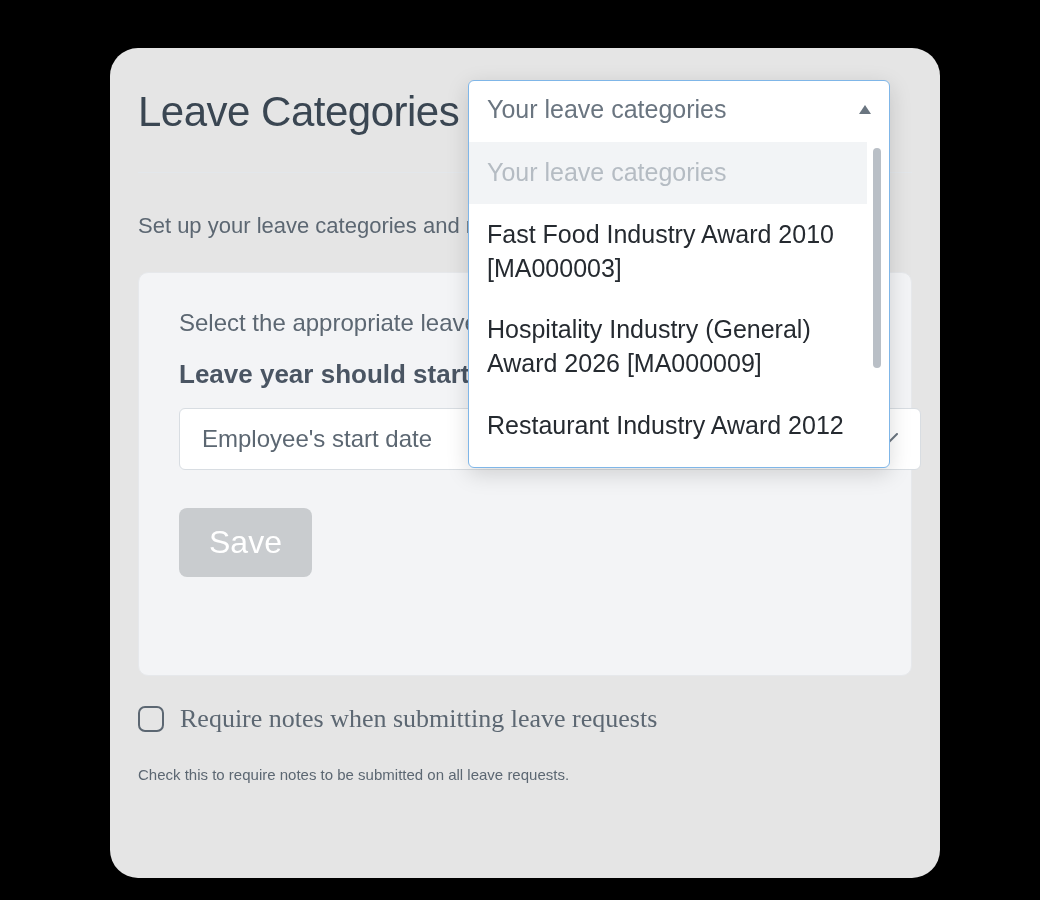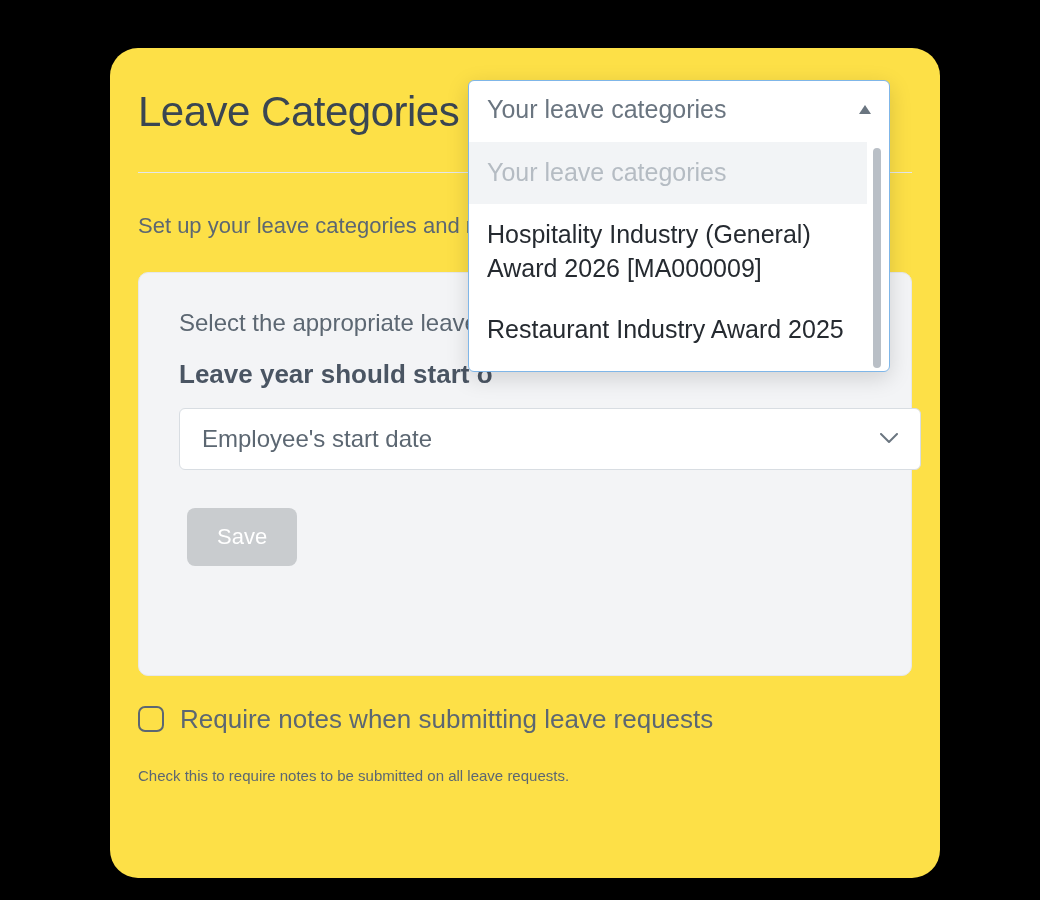--- a/index.html
+++ b/index.html
@@ -10,21 +10,21 @@
       font-family: -apple-system, BlinkMacSystemFont, "Segoe UI", Helvetica, Arial, sans-serif;
       overflow: hidden;
       position: relative;
     }
     .card {
       position: absolute;
       left: 110px;
       top: 48px;
       width: 830px;
       height: 830px;
-      background: #fde047;
+      background: #e5e5e5;
       border-radius: 28px;
       box-shadow: 0 8px 40px rgba(0,0,0,0.5);
       padding: 40px 28px 0 28px;
       overflow: hidden;
     }
     .page-title {
       font-size: 42px;
       font-weight: 400;
       color: #3a4652;
       letter-spacing: -0.5px;
@@ -87,32 +87,32 @@
     }
     .select-chevron {
       color: #6b7680;
       flex-shrink: 0;
       margin-left: 12px;
     }
     .save-btn {
       margin-top: 38px;
       background: #c9cccf;
       color: #fff;
-      font-size: 22px;
+      font-size: 32px;
       border: none;
       border-radius: 8px;
       padding: 16px 30px;
       cursor: pointer;
-      margin-left: 8px;
     }
     .checkbox-row {
       margin-top: 28px;
       display: flex;
       align-items: center;
       gap: 16px;
+      font-family: Liberation Serif, serif;
     }
     .checkbox {
       width: 26px;
       height: 26px;
       border: 2.5px solid #5c6772;
       border-radius: 7px;
       cursor: pointer;
       flex-shrink: 0;
     }
     .checkbox-label {
@@ -230,20 +230,21 @@
 </div>
 
 <div class="dropdown">
   <div class="dropdown-header">
     <span class="dropdown-header-text">Your leave categories</span>
     <span class="caret-up"></span>
   </div>
   <div class="dropdown-body">
     <div class="dropdown-list">
       <div class="dd-item placeholder">Your leave categories</div>
+      <div class="dd-item normal">Fast Food Industry Award 2010 [MA000003]</div>
       <div class="dd-item normal">Hospitality Industry (General) Award 2026 [MA000009]</div>
-      <div class="dd-item normal">Restaurant Industry Award 2025</div>
+      <div class="dd-item normal">Restaurant Industry Award 2012</div>
     </div>
     <div class="scrollbar-track">
       <div class="scrollbar-thumb"></div>
     </div>
   </div>
 </div>
 
 </body></html>

